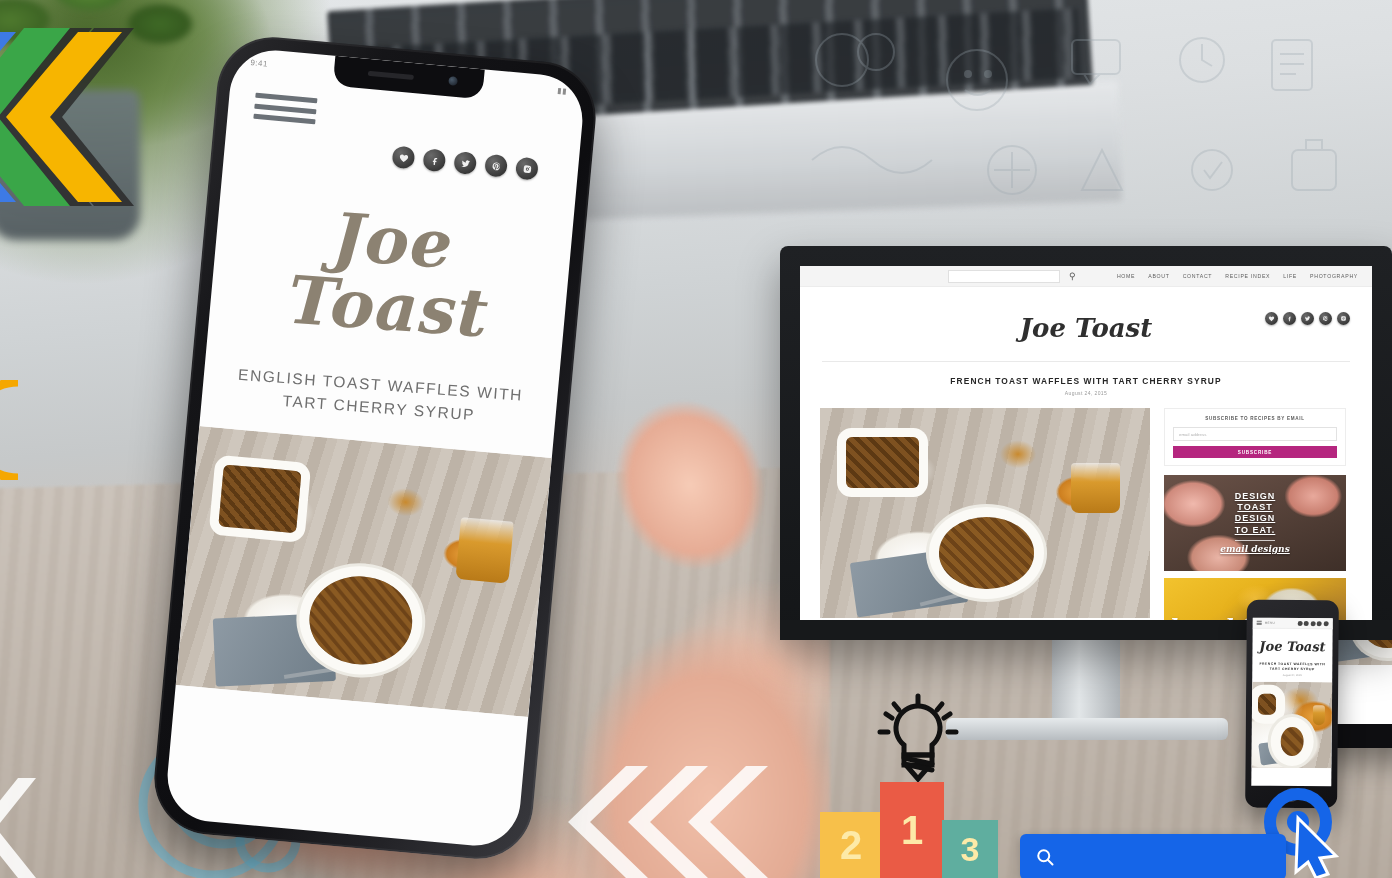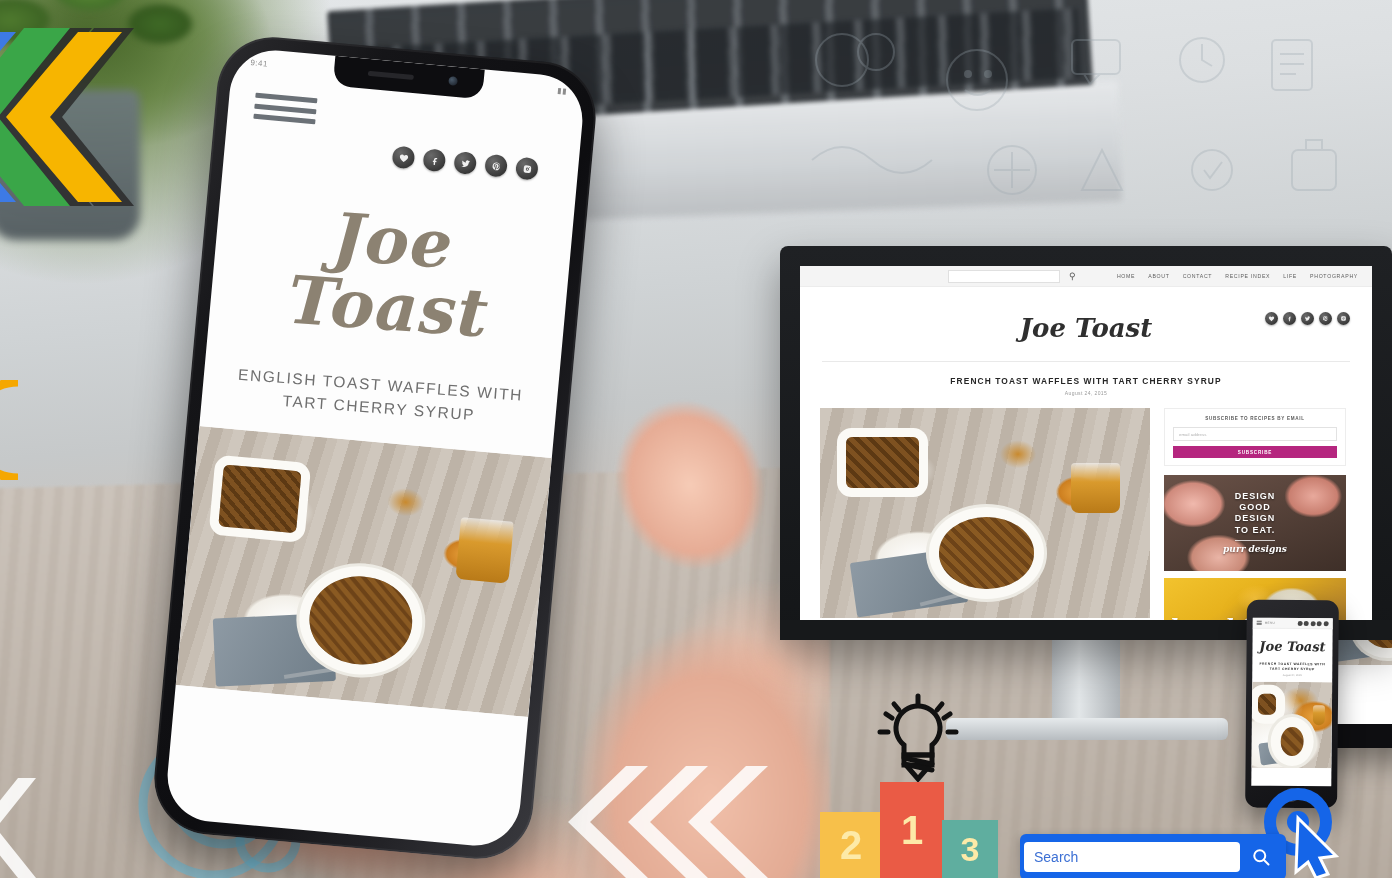--- a/index.html
+++ b/index.html
@@ -229,21 +229,21 @@
     letter-spacing:.8px;display:flex;align-items:center;justify-content:center;}
   .ad1{margin-top:9px;height:96px;position:relative;overflow:hidden;}
   .ad1-bg{position:absolute;inset:0;
     background:
       radial-gradient(ellipse 46px 34px at 16% 30%,#f0b9ad,#cf8a7c 60%,rgba(207,138,124,0) 70%),
       radial-gradient(ellipse 40px 30px at 82% 22%,#e8a99c,#c97f70 60%,rgba(201,127,112,0) 72%),
       radial-gradient(ellipse 44px 32px at 30% 86%,#e9b4a6,#c98a78 60%,rgba(201,138,120,0) 72%),
       linear-gradient(160deg,#6a5248,#3e2f28);}
   .ad1-txt{position:absolute;inset:0;display:flex;flex-direction:column;align-items:center;justify-content:center;
     color:#fff;font-size:9px;font-weight:700;letter-spacing:1px;line-height:1.25;text-align:center;
-    text-shadow:0 1px 2px rgba(0,0,0,.5);}
+    text-shadow:0 1px 2px rgba(0,0,0,.5);text-decoration:underline;}
   .ad1-rule{width:40px;height:1px;background:rgba(255,255,255,.75);margin:4px 0 3px;}
   .ad1-sig{font-family:"DejaVu Serif",serif;font-style:italic;font-size:9px;font-weight:700;letter-spacing:0;}
   .ad2{margin-top:7px;height:78px;position:relative;overflow:hidden;}
   .ad2-bg{position:absolute;inset:0;
     background:
       radial-gradient(ellipse 40px 28px at 70% 38%,#f7f3e6,#e0d9c2 62%,rgba(224,217,194,0) 72%),
       radial-gradient(ellipse 26px 20px at 50% 26%,#f6c23a,rgba(246,194,58,0) 70%),
       linear-gradient(150deg,#f2c32e 0%,#e7b21d 36%,#b9872a 70%,#7e5c20 100%);}
   .ad2-txt{position:absolute;left:6px;bottom:16px;color:#fff;
     font-family:"DejaVu Serif",serif;font-style:italic;font-weight:700;font-size:22px;
@@ -563,25 +563,25 @@
         <div class="mon-side">
           <div class="sub-box">
             <div class="sub-h">SUBSCRIBE TO RECIPES BY EMAIL</div>
             <div class="sub-input">email address</div>
             <div class="sub-btn">SUBSCRIBE</div>
           </div>
           <div class="ad1">
             <div class="ad1-bg"></div>
             <div class="ad1-txt">
               <span>DESIGN</span>
-              <span>GOOD</span>
+              <span>TOAST</span>
               <span>DESIGN</span>
               <span>TO EAT.</span>
               <span class="ad1-rule"></span>
-              <span class="ad1-sig">purr designs</span>
+              <span class="ad1-sig">email designs</span>
             </div>
           </div>
           <div class="ad2">
             <div class="ad2-bg"></div>
             <div class="ad2-txt">breakfast</div>
           </div>
         </div>
       </div>
 
     </div>
@@ -638,21 +638,20 @@
 
   <div class="cursor-ico">
     <svg viewBox="0 0 94 96" xmlns="http://www.w3.org/2000/svg">
       <circle cx="40" cy="40" r="28" fill="none" stroke="#1565e8" stroke-width="12"></circle>
       <circle cx="40" cy="40" r="11" fill="#1565e8"></circle>
       <path d="M40 36 L78 74 L62 76 L70 92 L58 96 L50 80 L38 90 Z" fill="#1565e8" stroke="#fff" stroke-width="3"></path>
     </svg>
   </div>
 
   <div class="searchbar">
-    <input class="search-input" type="text" placeholder="Search" style="">
     <button class="search-btn">
       <svg viewBox="0 0 24 24">
         <circle cx="10.5" cy="10.5" r="6.6"></circle>
         <line x1="15.6" y1="15.6" x2="21" y2="21" stroke-linecap="round"></line>
       </svg>
     </button>
   </div>
 
 </div>
 

